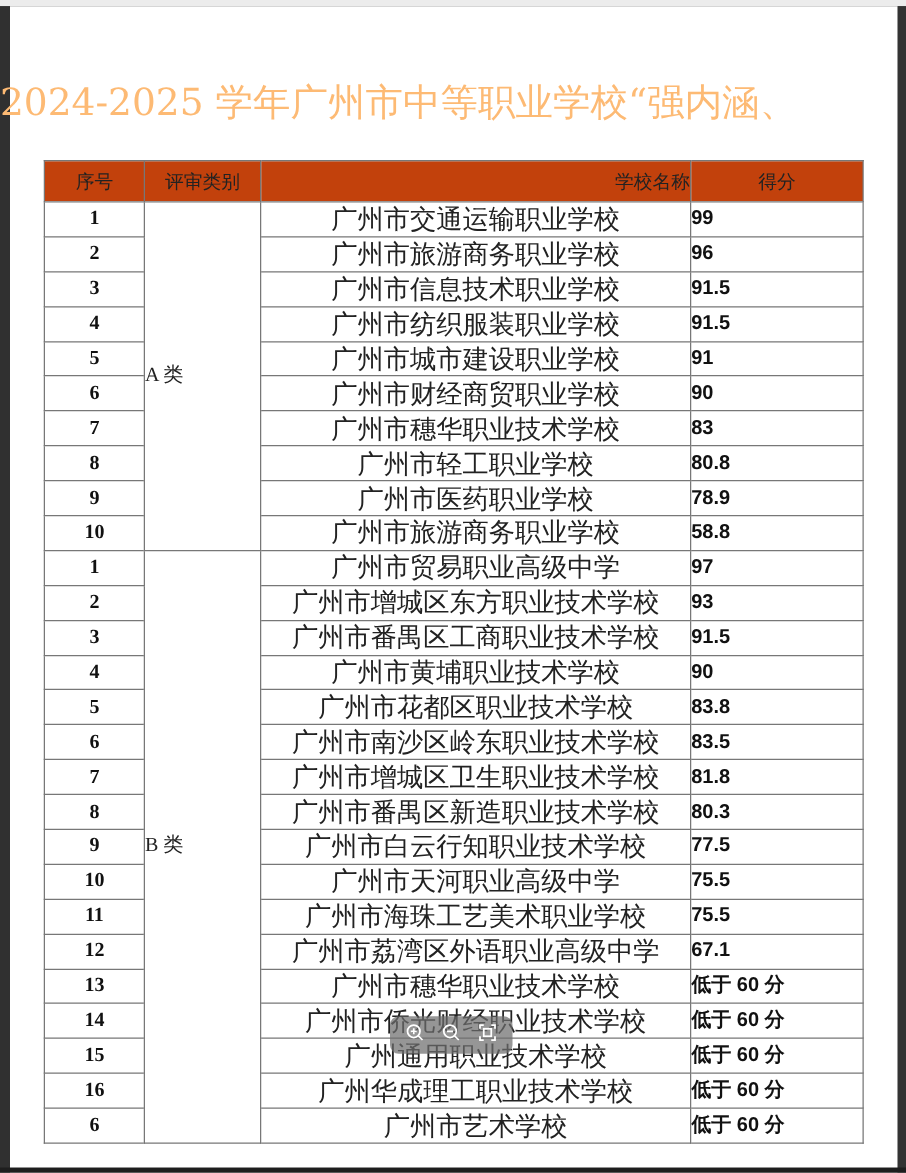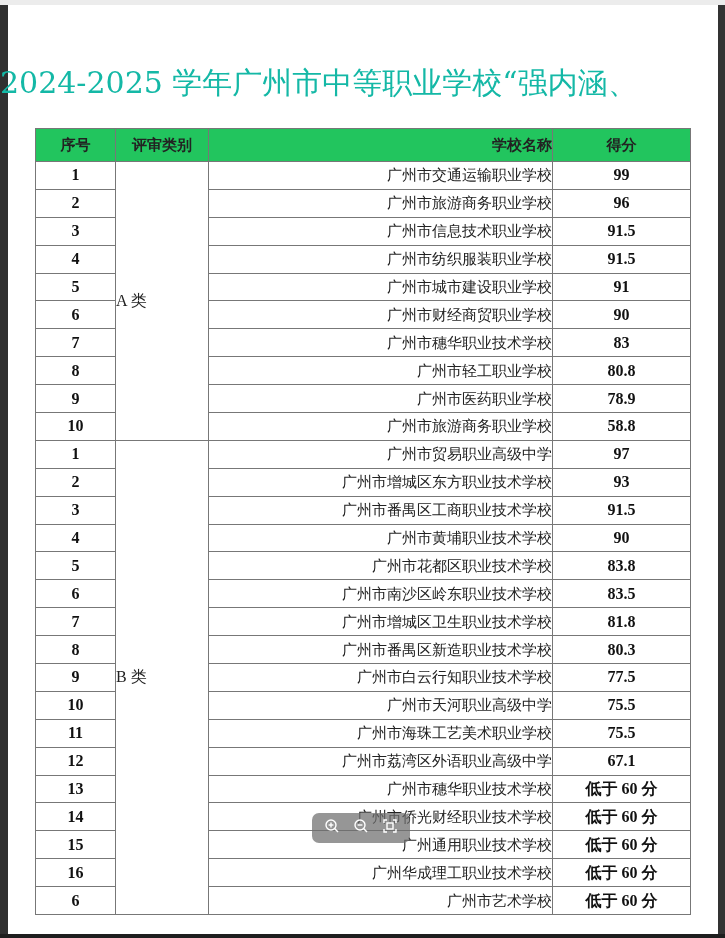--- a/index.html
+++ b/index.html
@@ -24,21 +24,21 @@
     .bottom-dark {
       position: absolute; left: 0; top: 934px; width: 725px; height: 4px;
       background: #1e1e1e;
     }
     .page {
       position: absolute; left: 8px; top: 5px; width: 710px; height: 929px;
       background: #ffffff;
     }
     .title {
       position: absolute; left: 0; top: 42px; width: 597px;
-      text-align: center; color: #14b8a6;
+      text-align: center; color: #fdba74;
       font-family: "DejaVu Serif", "Liberation Serif", serif;
       font-size: 30px; line-height: 42px; letter-spacing: 0px;
       font-weight: normal;
     }
     .title .line { display: block; white-space: nowrap; }
     table.results {
       position: absolute; left: 35px; top: 128px;
       border-collapse: collapse;
       table-layout: fixed;
       width: 655px;
@@ -50,47 +50,47 @@
     table.results col.c-score { width: 138px; }
     table.results th, table.results td {
       border: 1px solid #777;
       padding: 0;
       height: 26.9px;
       line-height: 26px;
       overflow: hidden;
       white-space: nowrap;
     }
     table.results th {
-      background: #22c55e;
+      background: #c2410c;
       height: 32px;
-      font-weight: bold;
+      font-weight: normal;
       font-family: "DejaVu Sans", "Liberation Sans", sans-serif;
       font-size: 15px;
       text-align: center;
       color: #222;
     }
     table.results th.h-name { text-align: right; }
     td.no {
       text-align: center; font-weight: bold;
       font-family: "Liberation Serif", "DejaVu Serif", serif;
       font-size: 16px;
     }
     td.cat {
       vertical-align: middle;
       font-family: "Liberation Serif", "DejaVu Serif", serif;
       font-size: 16px; color: #222;
     }
     td.name {
-      text-align: right; padding-left: 8px;
+      text-align: center; padding-left: 8px;
       font-family: "DejaVu Serif", "Liberation Serif", serif;
-      font-size: 15px; color: #222;
+      font-size: 21px; color: #222;
     }
     td.score {
-      text-align: center; font-weight: bold;
-      font-family: Liberation Serif, serif;
+      font-weight: bold;
+      font-family: Liberation Sans, sans-serif;
       font-size: 16px;
     }
     .group-b-start td { border-top: 1.5px solid #444; }
     .zoom-toolbar {
       position: absolute; left: 312px; top: 813px; width: 98px; height: 30px;
       background: rgba(110,110,110,0.72);
       border-radius: 7px;
       display: flex; align-items: center; justify-content: space-around;
       padding: 0 6px; box-sizing: border-box;
     }

